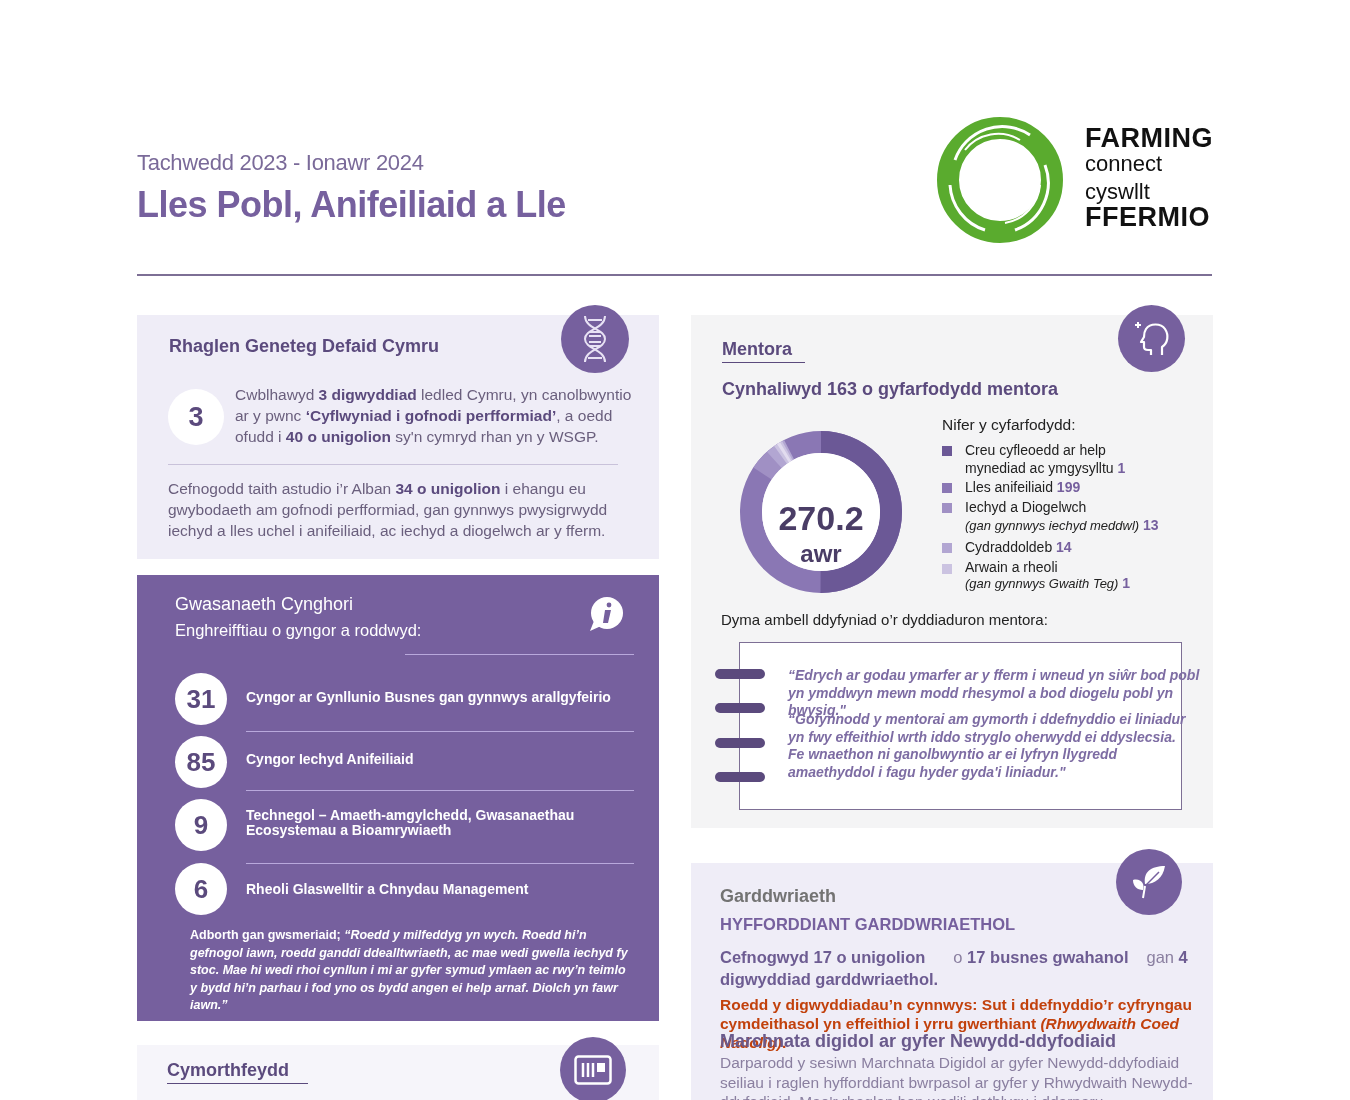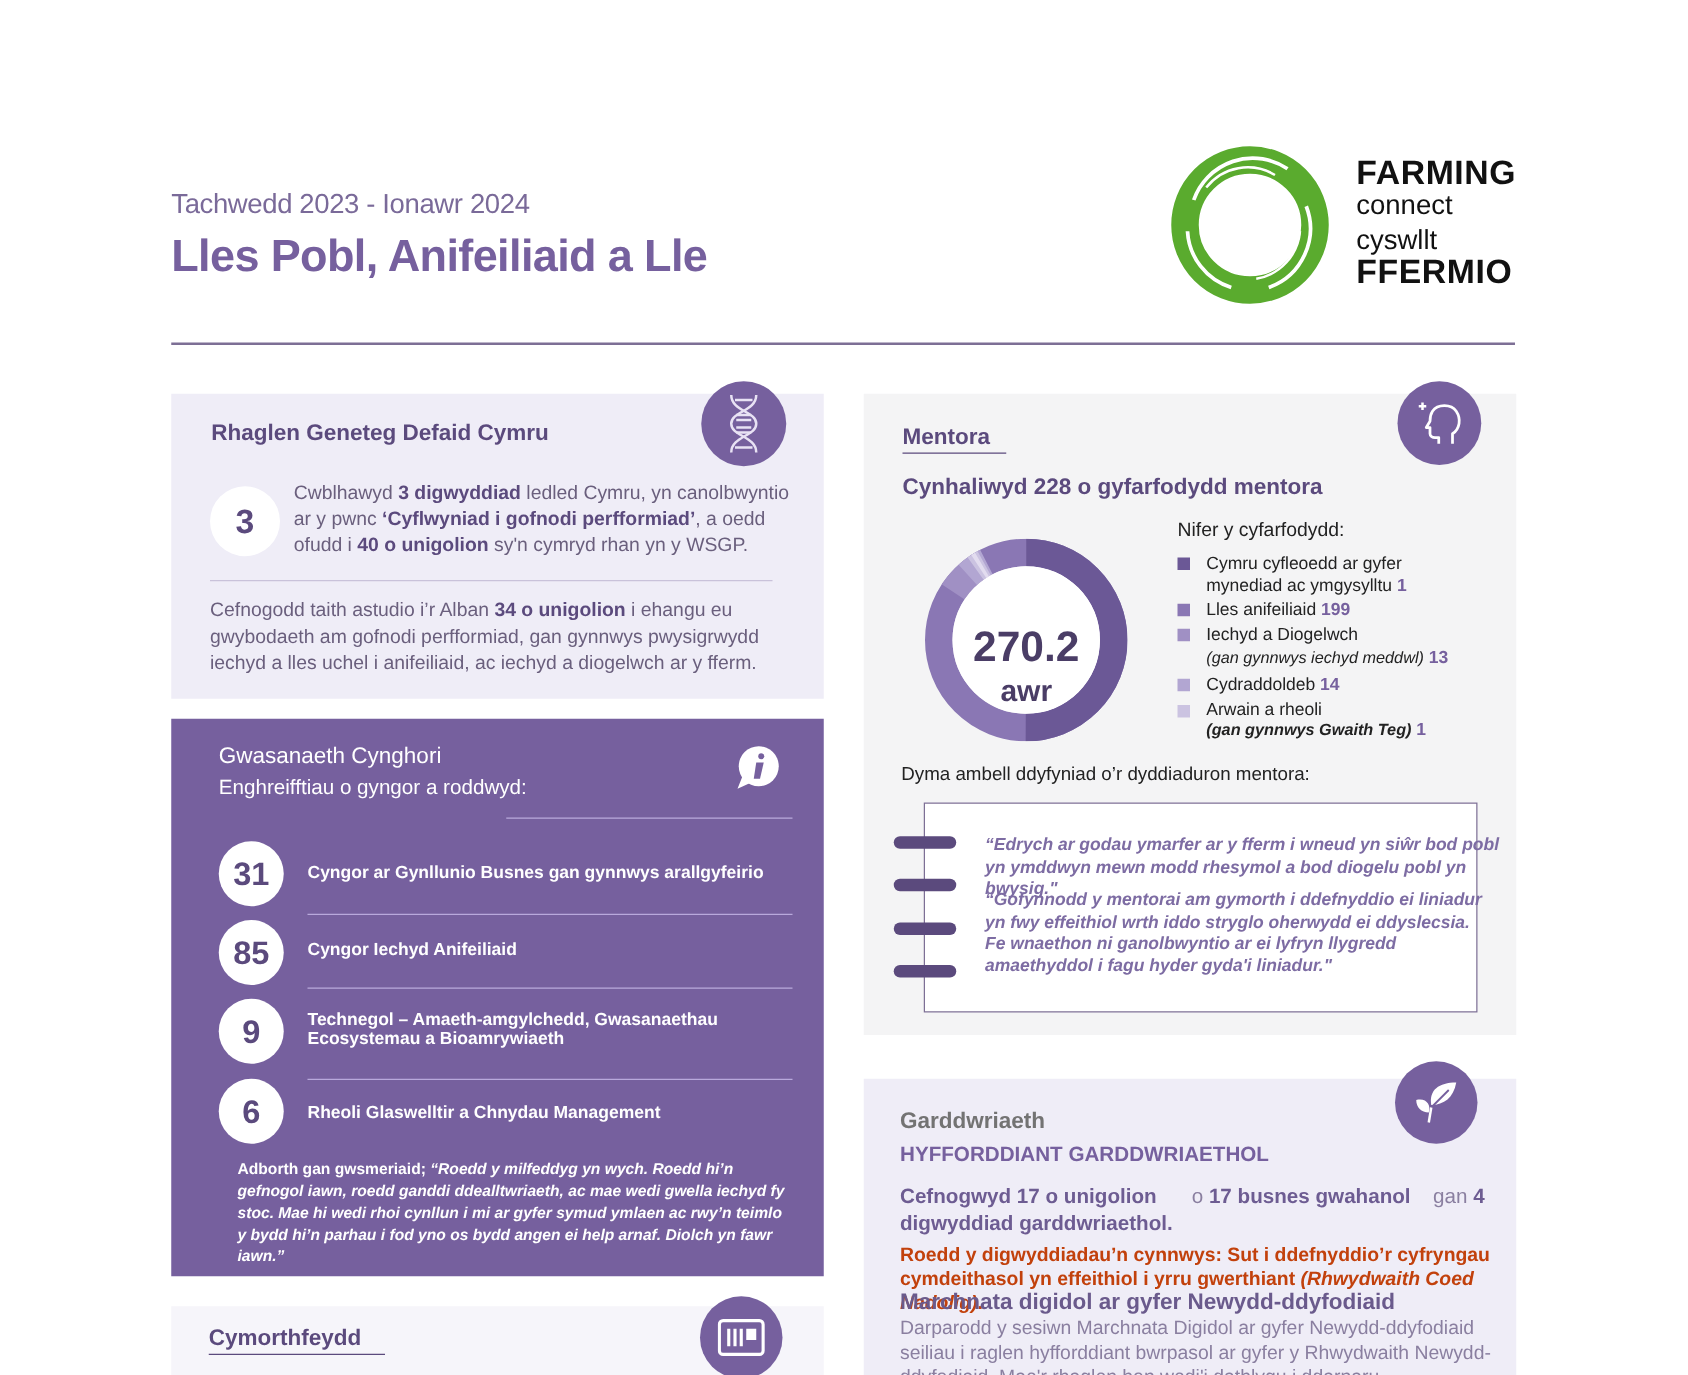--- a/index.html
+++ b/index.html
@@ -166,58 +166,58 @@
 </div>
 
 <div class="panel panel-grey" style="left:691px; top:315px; width:522px; height:513px;"></div>
 <div class="icon-circle" style="left:1118px; top:305px; width:67px; height:67px;">
   <svg width="40" height="40" viewBox="0 0 40 40">
     <path d="M3 6 H9 M6 3 V9" stroke="#fff" stroke-width="2"></path>
     <path d="M30 36 V28 C36 24 37 16 33 10 C29 4 18 4 14 10 C12 13 12 16 12 18 L9 23 H12 V28 C12 30 14 31 16 31 H19 V36" fill="none" stroke="#fff" stroke-width="2.2" stroke-linejoin="round"></path>
   </svg>
 </div>
 <div class="section-title underlined" style="left:722px; top:339px; width:83px;">Mentora</div>
-<div class="section-title" style="left:722px; top:379px;">Cynhaliwyd 228 o gyfarfodydd mentora</div>
+<div class="section-title" style="left:722px; top:379px;">Cynhaliwyd 163 o gyfarfodydd mentora</div>
 
 <svg class="donut" viewBox="0 0 162 162">
   <g transform="translate(81,81) rotate(-90)">
     <circle r="70" fill="none" stroke="#8a77b4" stroke-width="22"></circle>
     <circle r="70" fill="none" stroke="#6b5896" stroke-width="22" stroke-dasharray="220 440"></circle>
     <circle r="70" fill="none" stroke="#a090c4" stroke-width="22" stroke-dasharray="20 440" stroke-dashoffset="90"></circle>
     <circle r="70" fill="none" stroke="#b2a6d2" stroke-width="22" stroke-dasharray="18 440" stroke-dashoffset="70"></circle>
     <circle r="70" fill="none" stroke="#cbc3e1" stroke-width="22" stroke-dasharray="8 440" stroke-dashoffset="52"></circle>
     <circle r="70" fill="none" stroke="#e2dcef" stroke-width="22" stroke-dasharray="3 440" stroke-dashoffset="44"></circle>
   </g>
   <circle cx="81" cy="81" r="59" fill="#fff"></circle>
 </svg>
 <div class="donut-label">
   <div class="v">270.2</div>
   <div class="u">awr</div>
 </div>
 
 <div class="legend-title">Nifer y cyfarfodydd:</div>
 <div class="legend-item" style="top:441px; width:200px;">
   <span class="sw" style="background:#6b5896;"></span>
-  <span class="txt"><span>Cymru cyfleoedd ar gyfer mynediad ac ymgysylltu</span> <span class="num">1</span></span>
+  <span class="txt"><span>Creu cyfleoedd ar help mynediad ac ymgysylltu</span> <span class="num">1</span></span>
 </div>
 <div class="legend-item" style="top:478px;">
   <span class="sw" style="background:#8a77b4;"></span>
   <span class="txt"><span>Lles anifeiliaid</span> <span class="num">199</span></span>
 </div>
 <div class="legend-item" style="top:498px;">
   <span class="sw" style="background:#a090c4;"></span>
   <span class="txt"><span>Iechyd a Diogelwch</span><br><i style="font-size:13px;">(gan gynnwys iechyd meddwl)</i> <span class="num">13</span></span>
 </div>
 <div class="legend-item" style="top:538px;">
   <span class="sw" style="background:#b2a6d2;"></span>
   <span class="txt"><span>Cydraddoldeb</span> <span class="num">14</span></span>
 </div>
 <div class="legend-item" style="top:559px; line-height:16px;">
   <span class="sw" style="background:#cbc3e1;"></span>
-  <span class="txt"><span>Arwain a rheoli</span><br><i style="font-size:13px;font-weight:bold;">(gan gynnwys Gwaith Teg)</i> <span class="num">1</span></span>
+  <span class="txt"><span>Arwain a rheoli</span><br><i style="font-size:13px;">(gan gynnwys Gwaith Teg)</i> <span class="num">1</span></span>
 </div>
 
 <div class="diary-intro">Dyma ambell ddyfyniad o’r dyddiaduron mentora:</div>
 <div class="notebook"></div>
 <div class="ring" style="top:669px;"></div>
 <div class="ring" style="top:703px;"></div>
 <div class="ring" style="top:738px;"></div>
 <div class="ring" style="top:772px;"></div>
 <div class="quote" style="top:667px;">“Edrych ar godau ymarfer ar y fferm i wneud yn siŵr bod pobl yn ymddwyn mewn modd rhesymol a bod diogelu pobl yn bwysig."</div>
 <div class="quote" style="top:711px; width:405px; line-height:17.5px;">“Gofynnodd y mentorai am gymorth i ddefnyddio ei liniadur yn fwy effeithiol wrth iddo stryglo oherwydd ei ddyslecsia. Fe wnaethon ni ganolbwyntio ar ei lyfryn llygredd amaethyddol i fagu hyder gyda'i liniadur."</div>

